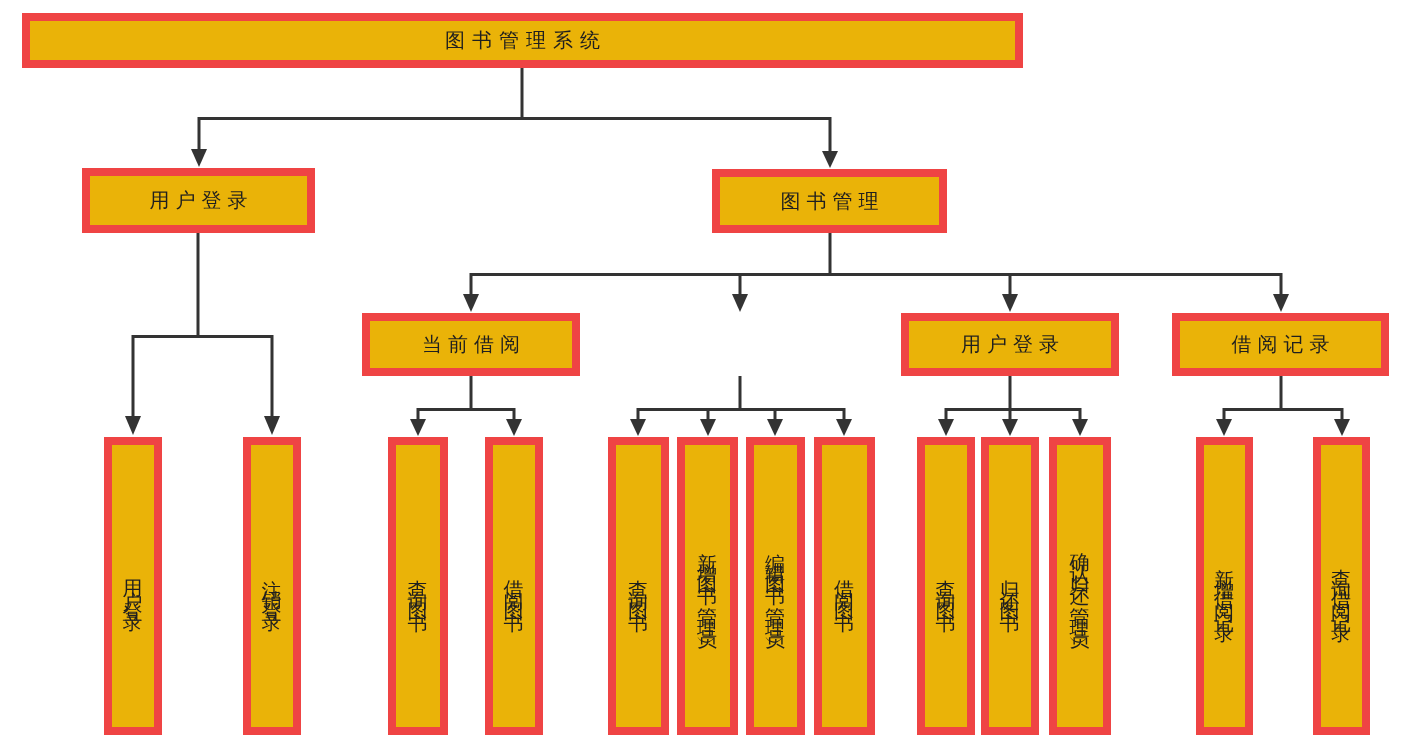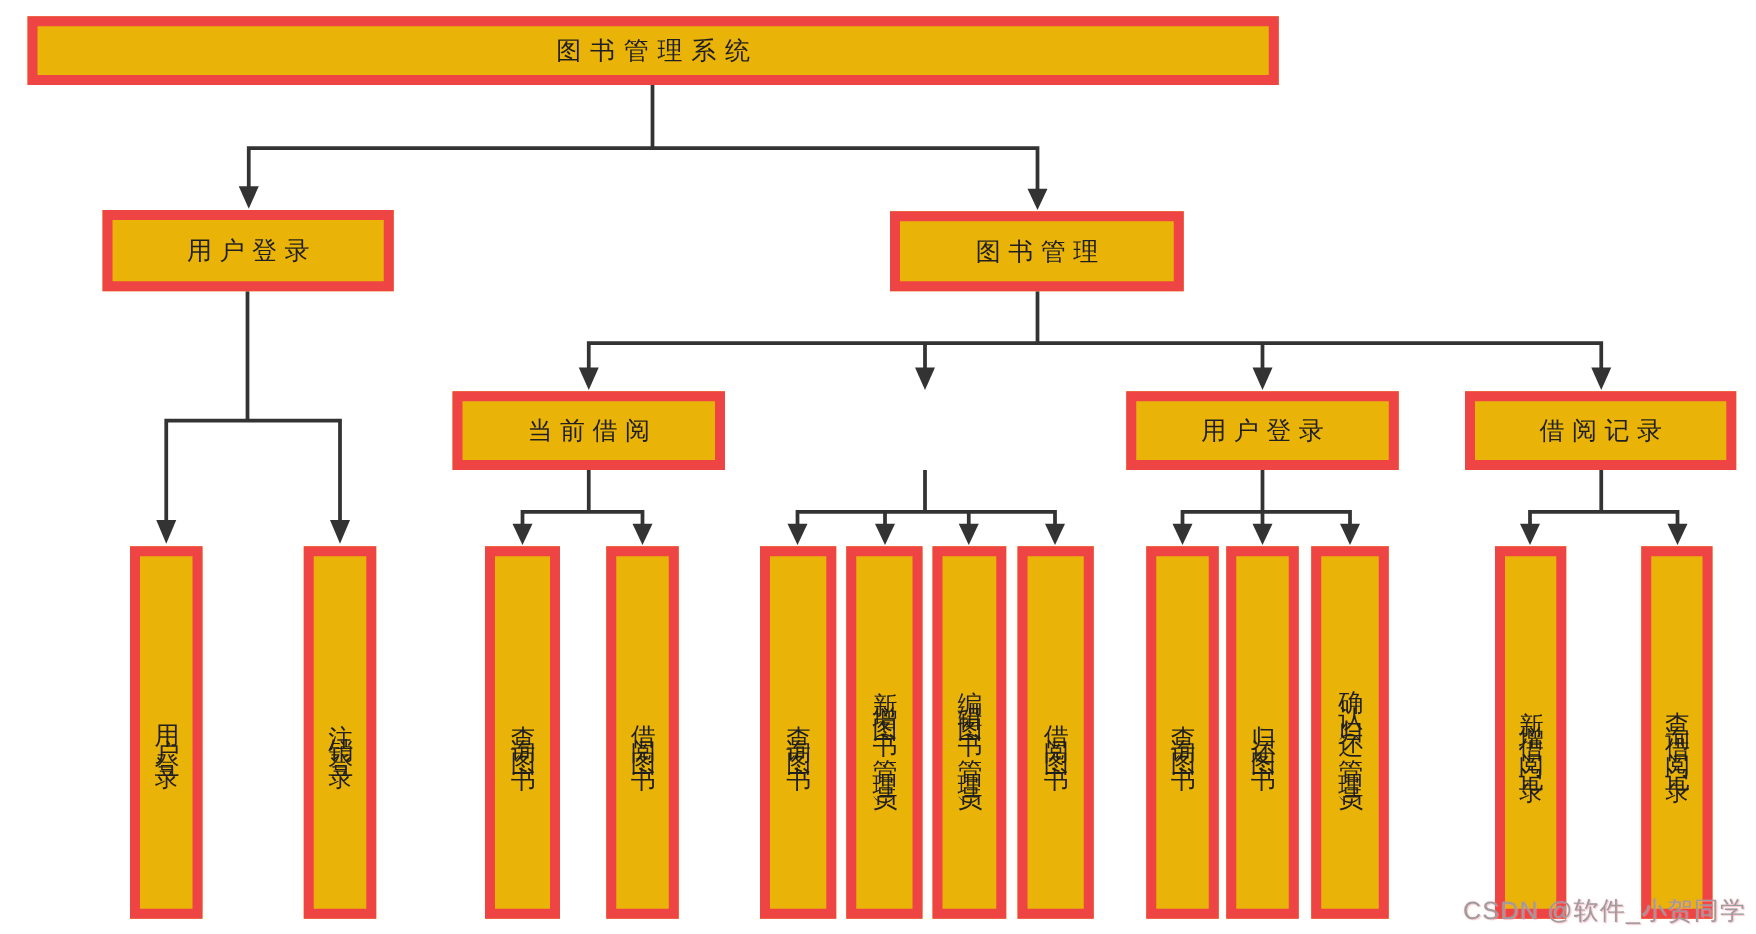--- a/index.html
+++ b/index.html
@@ -132,14 +132,13 @@
   <div class="node leaf" style="left:1049px;width:62px;">
     <span class="vtext">确认归还（管理员）</span>
   </div>
   <div class="node leaf" style="left:1196px;width:57px;">
     <span class="vtext">新增借阅记录</span>
   </div>
   <div class="node leaf" style="left:1313px;width:57px;">
     <span class="vtext">查询借阅记录</span>
   </div>
 
-  <div class="watermark">CSDN @软件_小贺同学</div>
 </div>
 
 </body></html>

